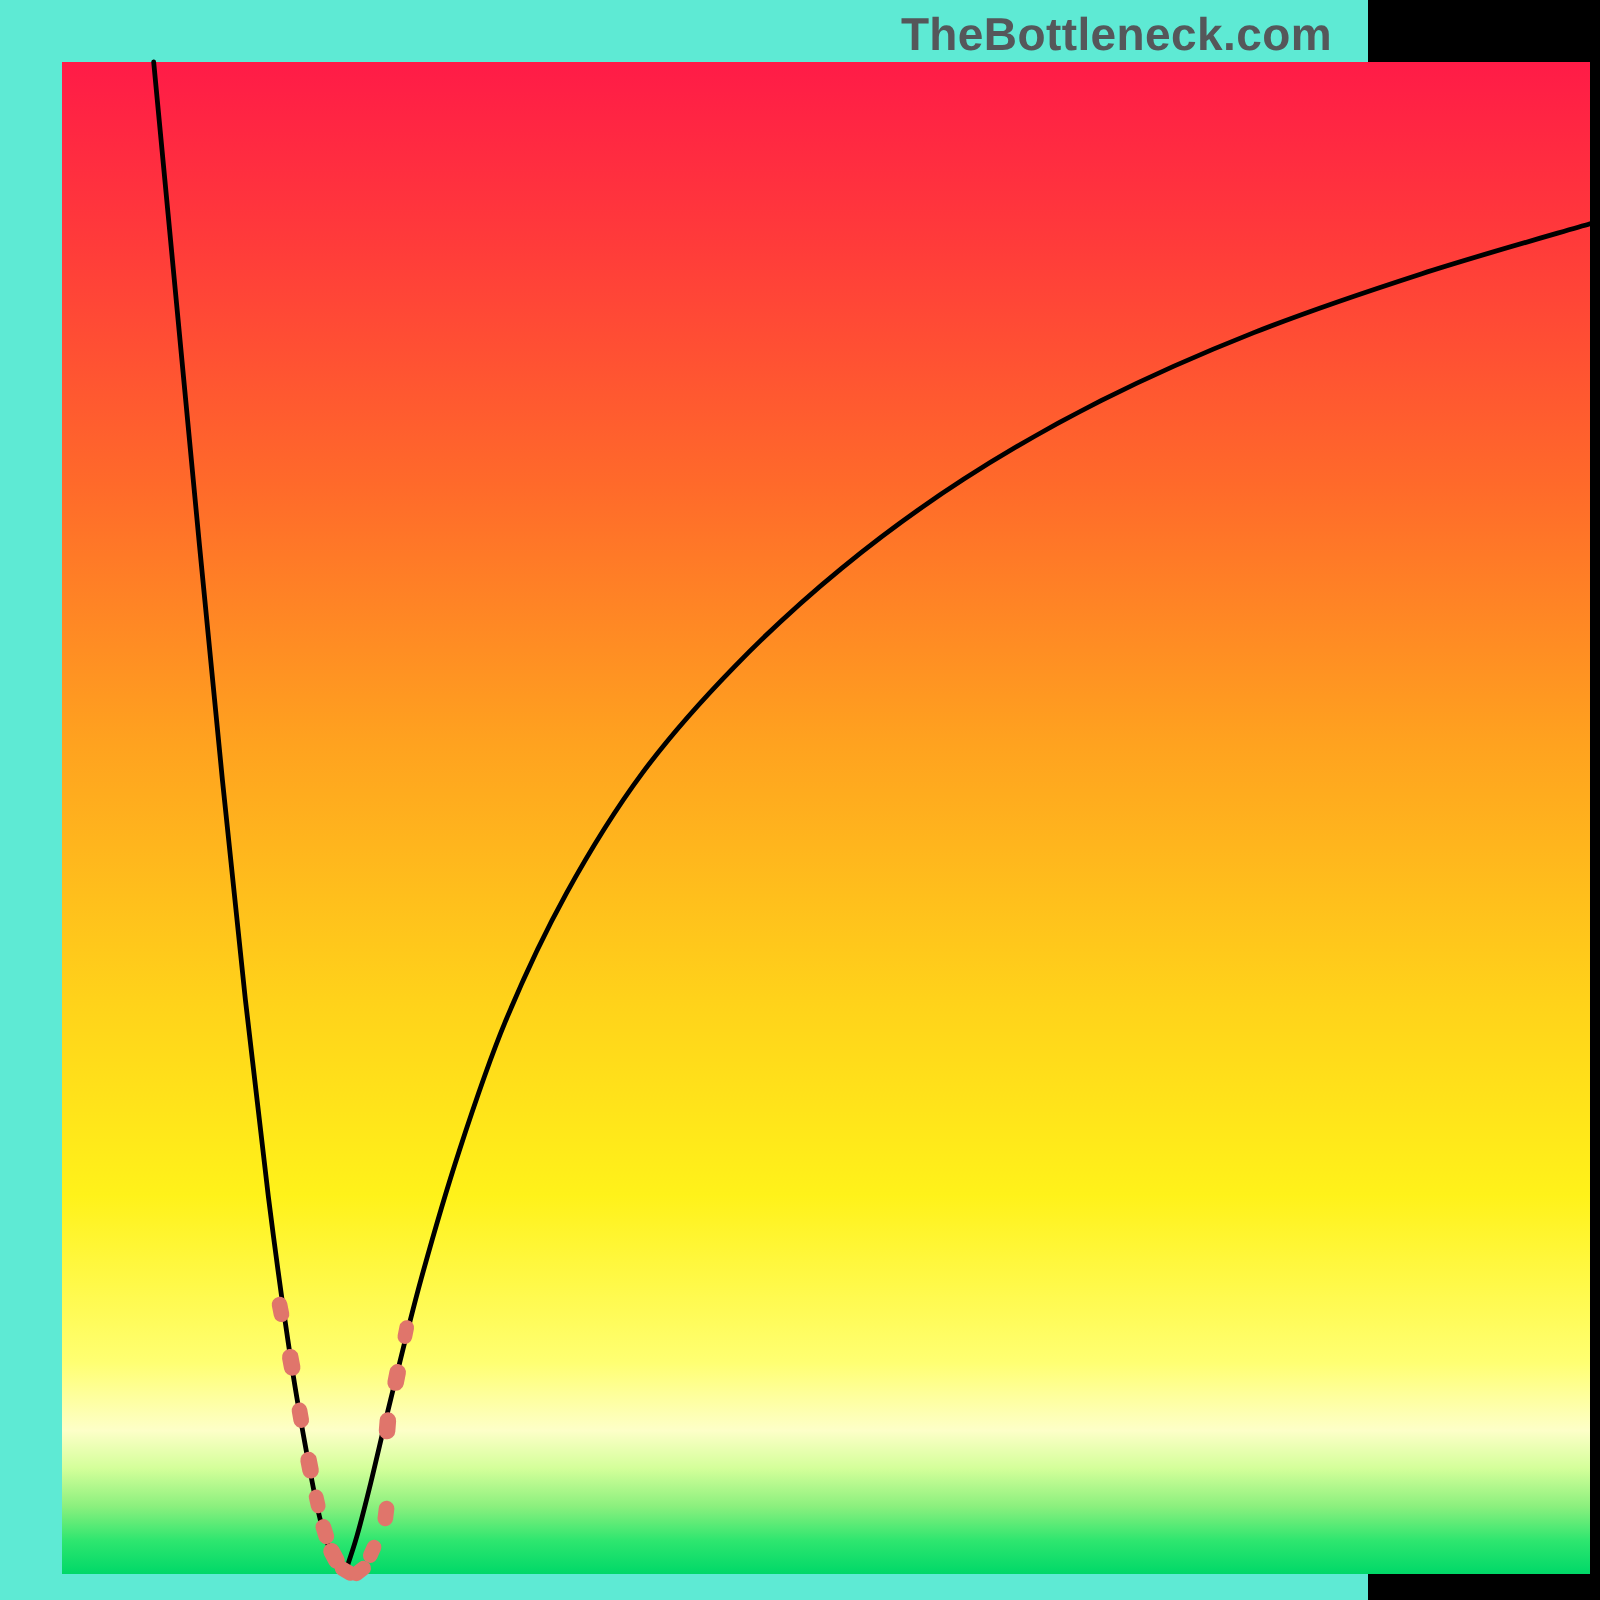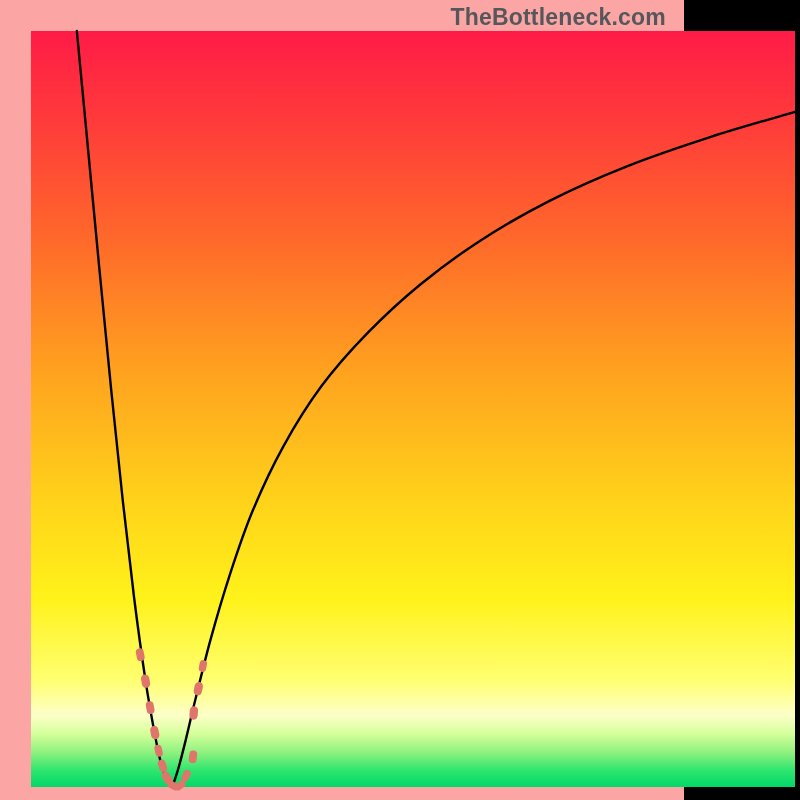--- a/index.html
+++ b/index.html
@@ -1,16 +1,16 @@
 <!DOCTYPE html>
 <html><head>
 <meta charset="utf-8">
 <style>
 html,body{margin:0;padding:0;width:800px;height:800px;background:#000;overflow:hidden}
-.frame{position:absolute;left:0;top:0;width:684px;height:800px;background:#fca5a5}
+.frame{position:absolute;left:0;top:0;width:684px;height:800px;background:#5eead4}
 .watermark{position:absolute;top:4px;right:18px;font:700 23px Arial,Helvetica,sans-serif;color:#55575a;letter-spacing:0.2px}
 svg{display:block}
 </style>
 </head>
 <body>
 
 <div class="frame">
   <div class="watermark">TheBottleneck.com</div>
   <svg id="chart" width="800" height="800">
     <defs>

